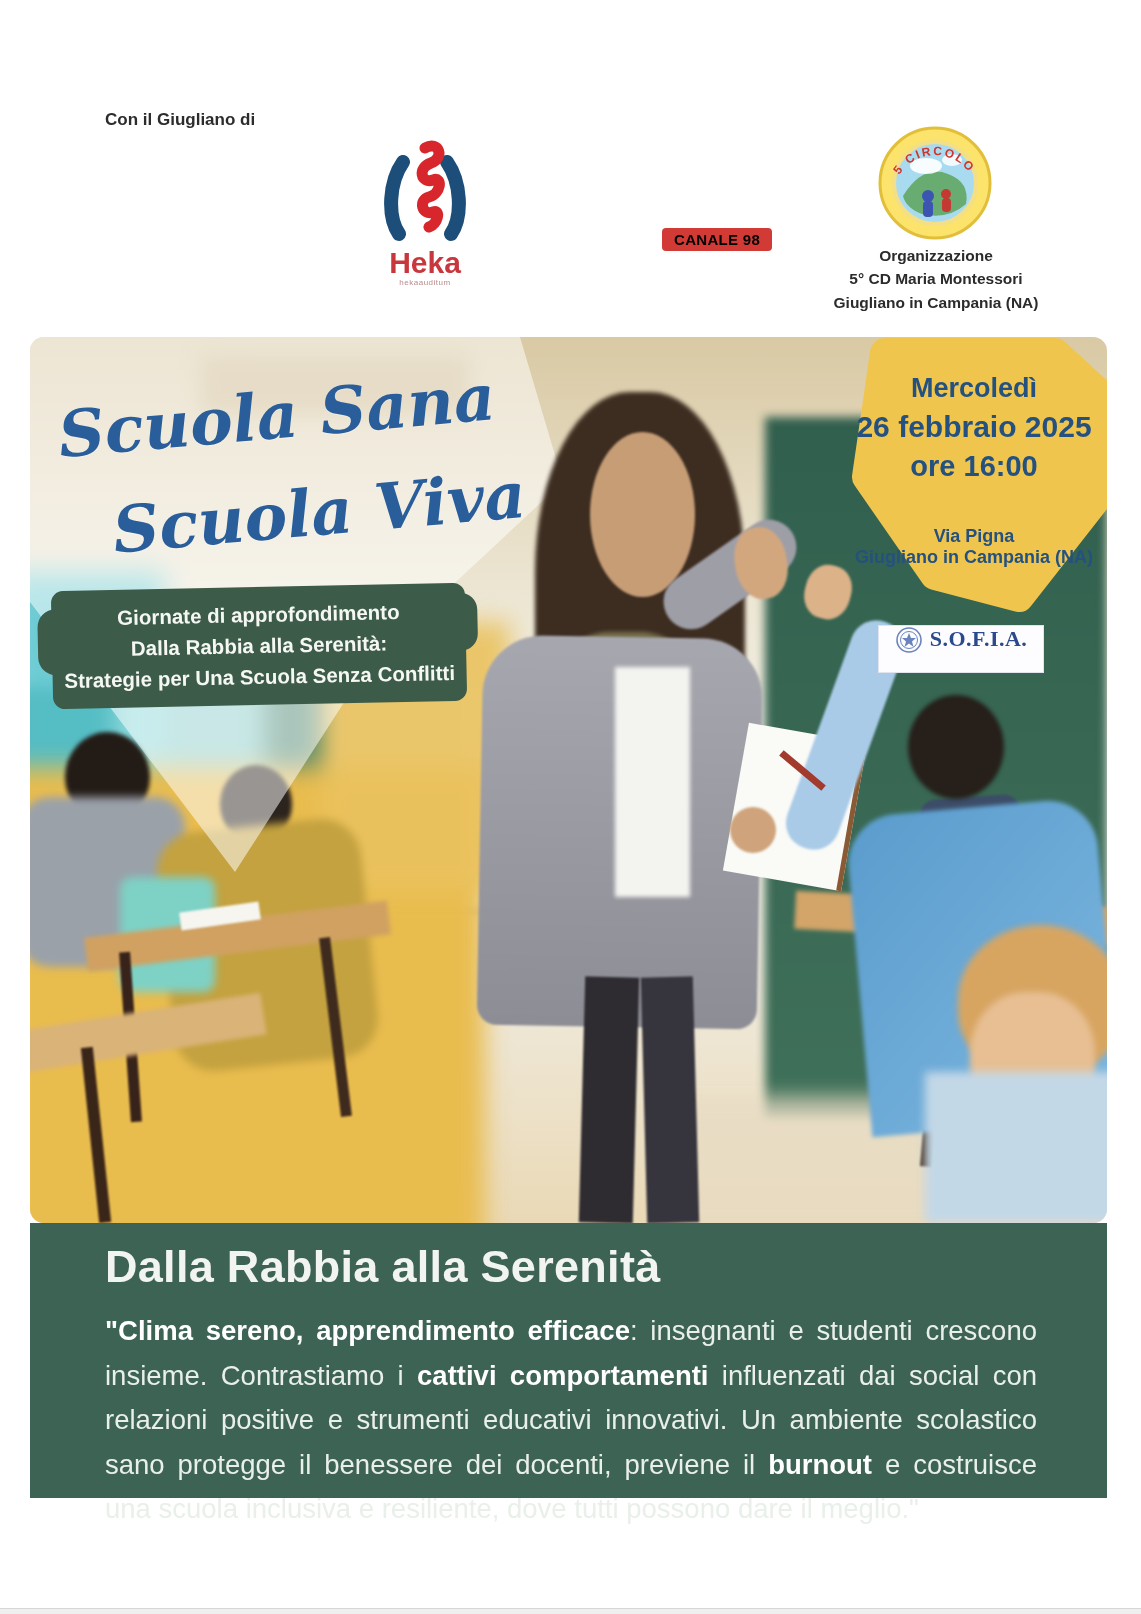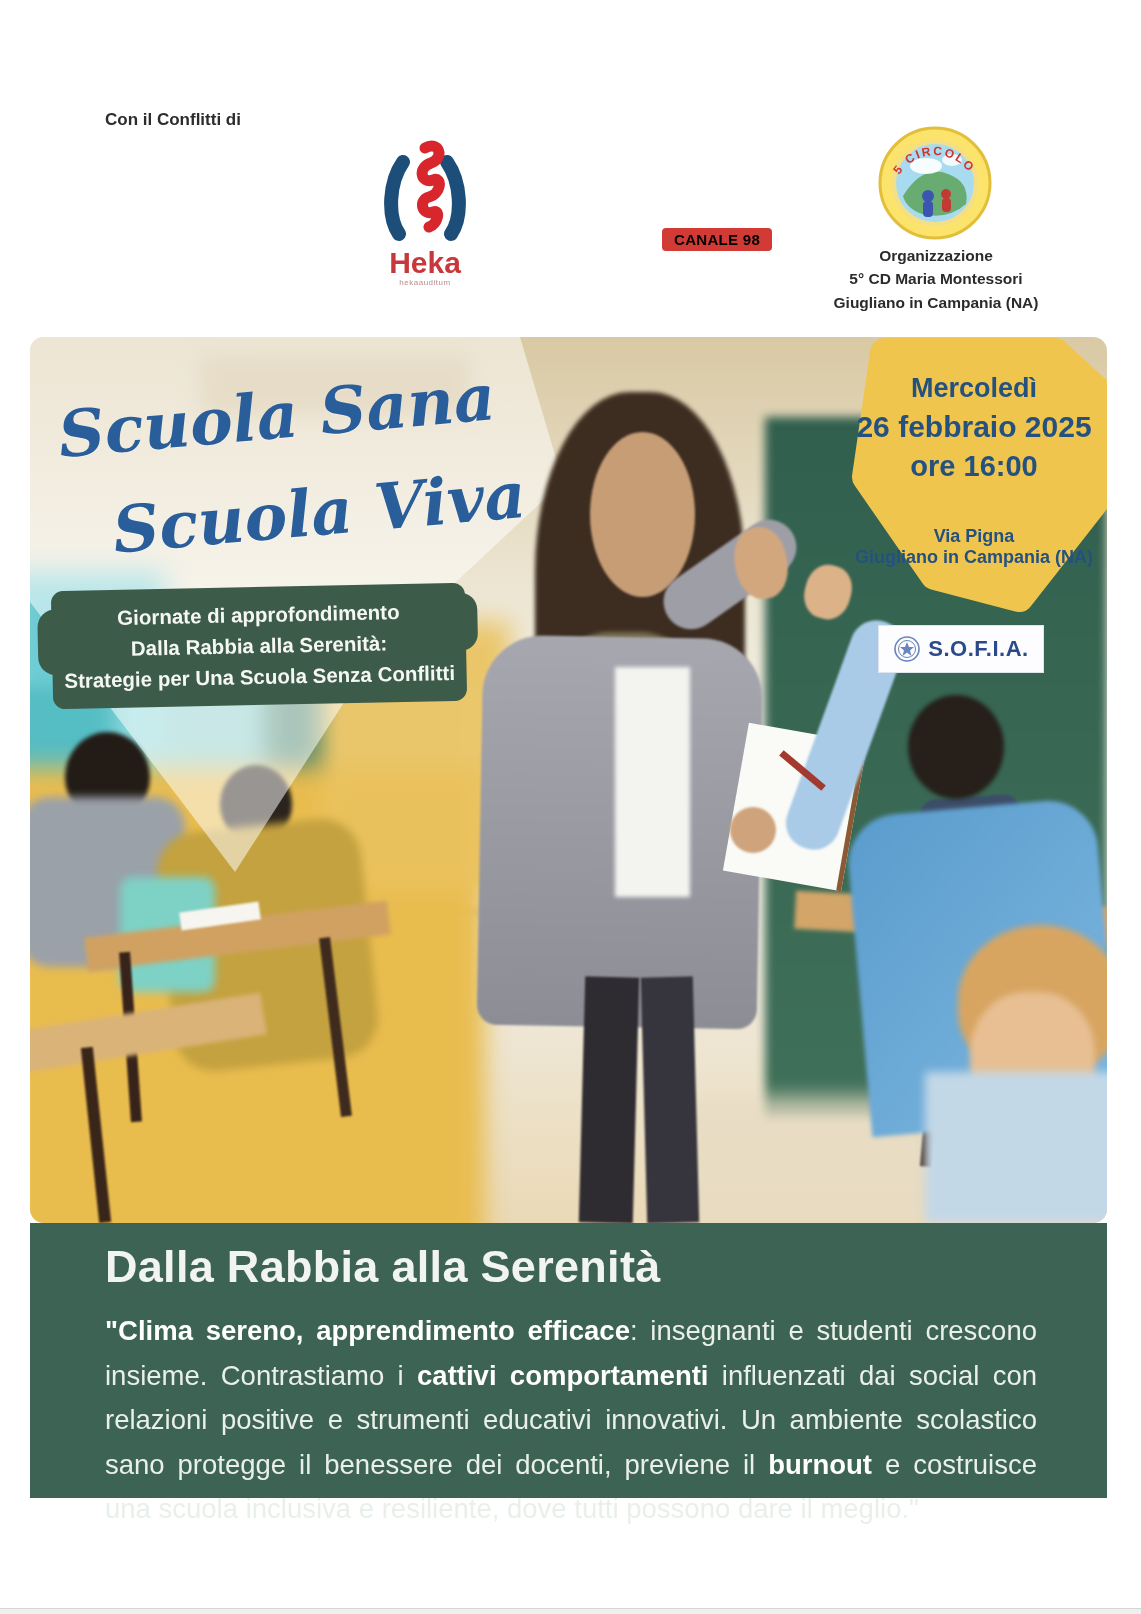--- a/index.html
+++ b/index.html
@@ -54,38 +54,38 @@
   .hexwrap{position:absolute;left:793px;top:0;width:302px;height:280px;z-index:12;}
   .hextext{position:absolute;left:0;top:0;width:100%;height:100%;display:flex;flex-direction:column;
      align-items:center;padding-top:36px;box-sizing:border-box;color:#24517f;text-align:center;}
   .hextext .day{font-size:27px;font-weight:700;margin-bottom:6px;}
   .hextext .date{font-size:30px;font-weight:800;margin-bottom:6px;}
   .hextext .time{font-size:29px;font-weight:800;margin-bottom:8px;}
   .hextext .street{font-size:18px;font-weight:700;margin-top:35px;}
   .hextext .city{font-size:18px;font-weight:700;}
 
   .sofia{position:absolute;left:848px;top:288px;width:164px;height:46px;background:#fdfdff;z-index:12;
-     display:flex;align-items:center;justify-content:center;gap:7px;border:1px solid #dfe4ef;}
+     display:flex;justify-content:center;gap:7px;border:1px solid #dfe4ef;font-family:Liberation Serif, serif;}
   .sofia .lbl{font-size:22px;font-weight:800;color:#2b4a8c;letter-spacing:.5px;}
 
   
   .panel{position:absolute;left:30px;top:1223px;width:1077px;height:275px;background:#3d6355;}
   .panel h1{position:absolute;left:75px;top:18px;margin:0;font-size:45px;font-weight:800;color:#f2f4f1;letter-spacing:.3px;}
   .panel p{position:absolute;left:75px;top:86px;width:932px;margin:0;font-size:27.5px;line-height:1.62;
      color:#e9efe9;text-align:justify;}
   .panel p .b{font-weight:700;color:#ffffff;}
 
   .pagefoot{position:absolute;left:0;top:1608px;width:1141px;height:6px;background:#efefef;border-top:1px solid #d6d6d6;}
 </style>
 </head>
 <body>
 
 <div class="page">
 
-  <div class="patronage">Con il Conflitti di</div>
+  <div class="patronage">Con il Giugliano di</div>
 
 
   <div class="heka">
     <svg width="100" height="104" viewBox="0 0 100 104">
       <path d="M28 24 C14 44 12 78 24 96" stroke="#1d4e79" stroke-width="14" fill="none" stroke-linecap="round"></path>
       <path d="M72 24 C86 44 88 78 76 96" stroke="#1d4e79" stroke-width="14" fill="none" stroke-linecap="round"></path>
       <path d="M50 10 C64 2 70 20 56 25 C42 30 46 46 58 42 C68 38 66 56 54 59 C43 62 47 78 58 74 C66 71 63 86 54 89" stroke="#d7262c" stroke-width="11" fill="none" stroke-linecap="round"></path>
     </svg>
     <div class="name">Heka</div>
     <div class="tag">hekaauditum</div>

